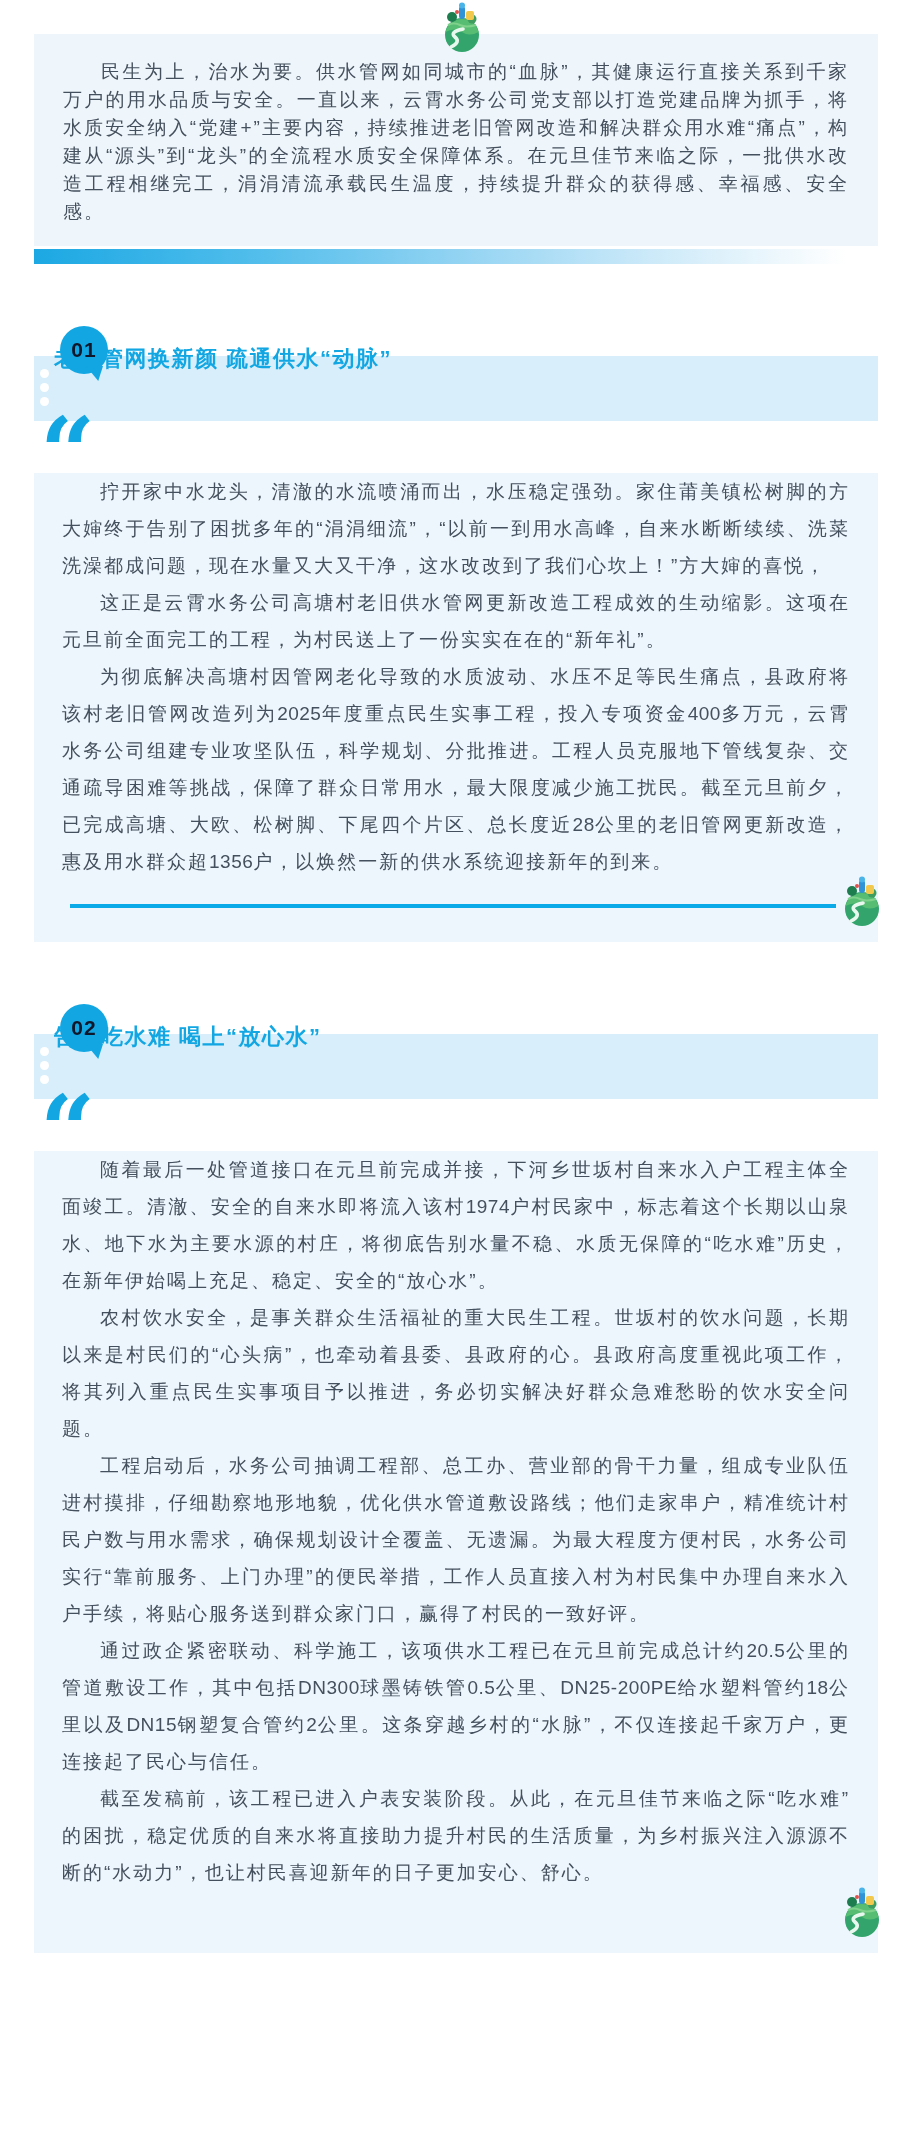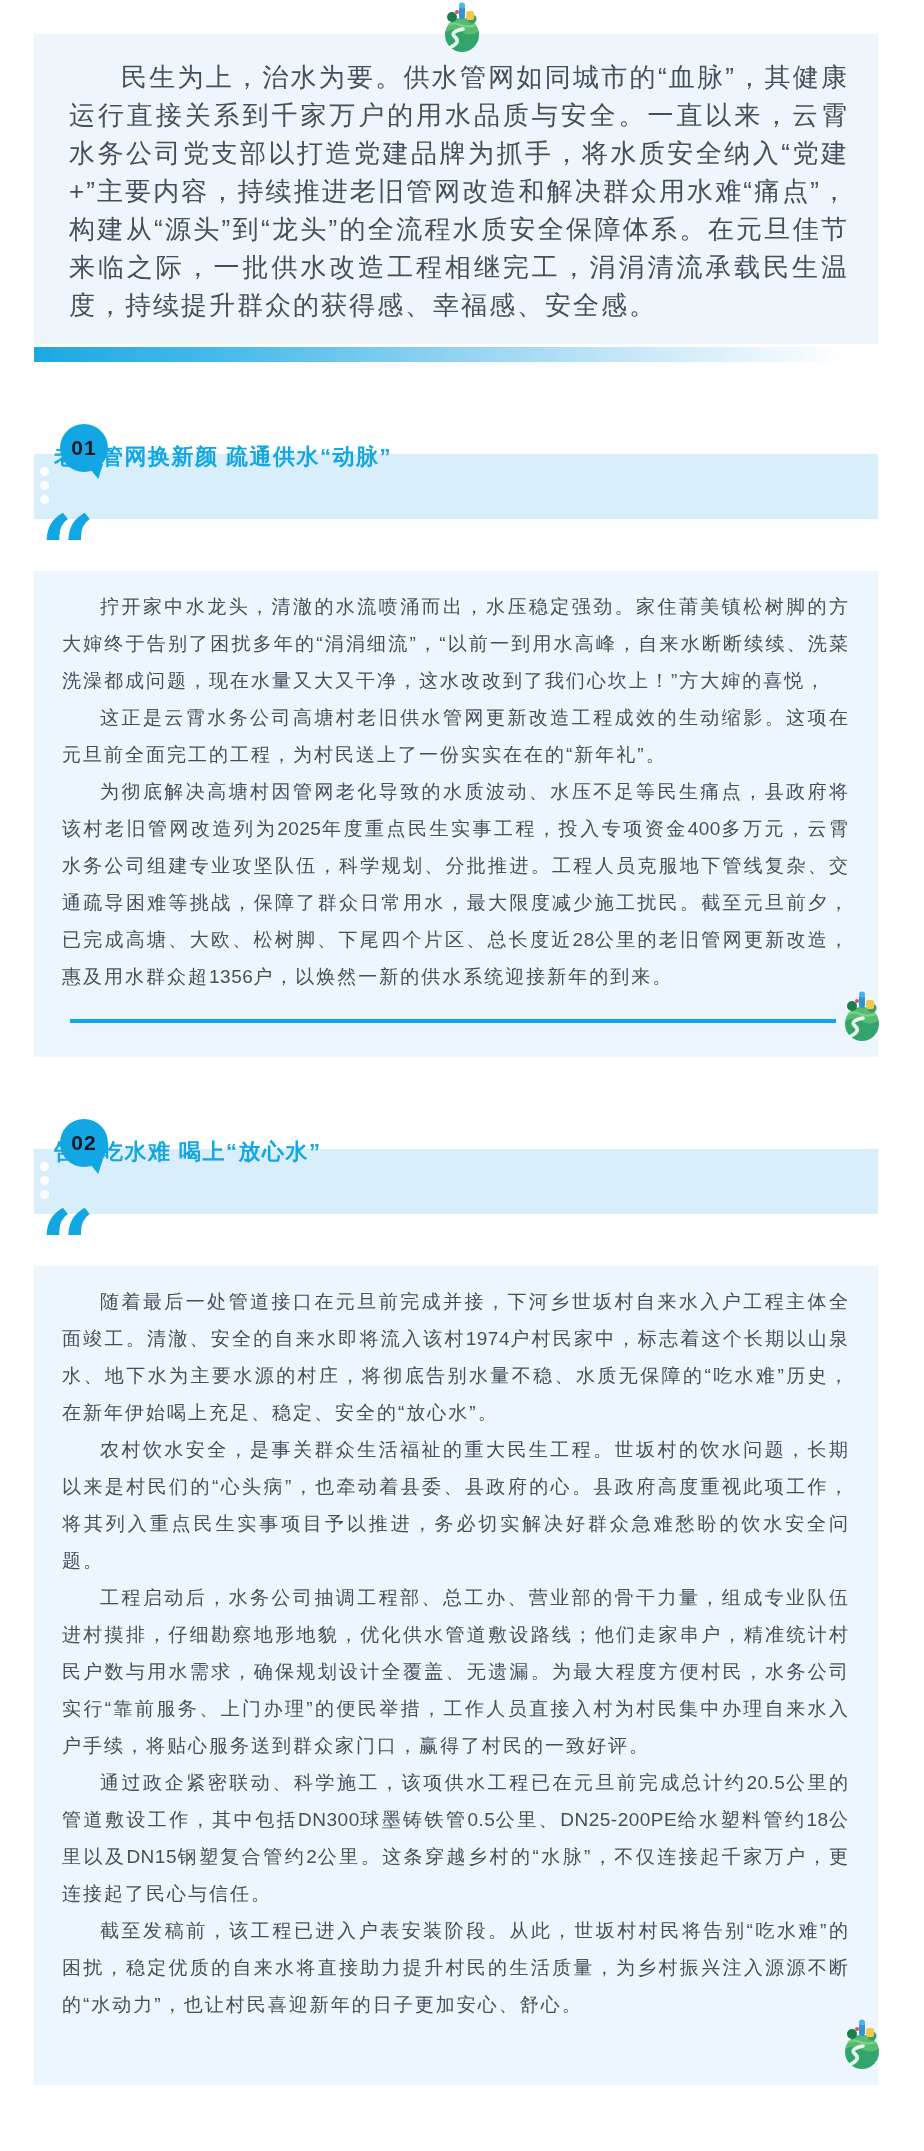--- a/index.html
+++ b/index.html
@@ -22,22 +22,22 @@
   .brand-logo{display:block;}
   .top-logo{position:relative;z-index:2;margin:0 auto -20px auto;width:40px;height:52px;}
 
   
   .intro-block{
     margin:0 46px 0 34px;
     background:var(--intro);
     padding:24px 29px 20px 29px;
   }
   .intro-block p{
-    font-size:26px;line-height:38px;letter-spacing:2px;
-    text-align:justify;text-indent:2em;color:var(--text);margin-left:6px;
+    font-size:19px;line-height:28px;letter-spacing:2px;
+    text-align:justify;text-indent:2em;color:var(--text);
   }
 
   
   .divider-bar{
     margin:3px 0 0 34px;width:828px;height:15px;
     background:linear-gradient(90deg,#1ca8e3 0%,#4dbceb 25%,#8fd2f2 50%,#cdeaf9 75%,rgba(255,255,255,0) 98%);
   }
 
   
   .article-section{margin-top:62px;}
@@ -71,21 +71,21 @@
     position:absolute;left:40px;top:-16px;
     font-family:"DejaVu Serif","Liberation Serif",serif;
     font-weight:bold;font-size:96px;line-height:1;
     color:var(--accent);
   }
 
   
   .content-panel{
     margin-left:34px;width:844px;
     background:var(--panel);
-    padding:17px 28px 10px 28px;
+    padding:0 28px 10px 28px;
   }
   .content-panel p{
     font-size:19px;line-height:37px;letter-spacing:2px;
     text-align:justify;text-indent:2em;color:var(--text);
   }
   .content-panel p b{font-weight:normal;letter-spacing:0.5px;}
 
   
   .end-row{position:relative;height:48px;margin-top:4px;}
   .end-line{
@@ -176,21 +176,21 @@
       <h2 class="sec-title">告别吃水难 喝上“放心水”</h2>
     </div>
     <div class="quote-row">
       <span class="quote-mark">“</span>
     </div>
     <div class="content-panel">
       <p>随着最后一处管道接口在元旦前完成并接，下河乡世坂村自来水入户工程主体全面竣工。清澈、安全的自来水即将流入该村<b>1974</b>户村民家中，标志着这个长期以山泉水、地下水为主要水源的村庄，将彻底告别水量不稳、水质无保障的“吃水难”历史，在新年伊始喝上充足、稳定、安全的“放心水”。</p>
       <p>农村饮水安全，是事关群众生活福祉的重大民生工程。世坂村的饮水问题，长期以来是村民们的“心头病”，也牵动着县委、县政府的心。县政府高度重视此项工作，将其列入重点民生实事项目予以推进，务必切实解决好群众急难愁盼的饮水安全问题。</p>
       <p>工程启动后，水务公司抽调工程部、总工办、营业部的骨干力量，组成专业队伍进村摸排，仔细勘察地形地貌，优化供水管道敷设路线；他们走家串户，精准统计村民户数与用水需求，确保规划设计全覆盖、无遗漏。为最大程度方便村民，水务公司实行“靠前服务、上门办理”的便民举措，工作人员直接入村为村民集中办理自来水入户手续，将贴心服务送到群众家门口，赢得了村民的一致好评。</p>
       <p>通过政企紧密联动、科学施工，该项供水工程已在元旦前完成总计约<b>20.5</b>公里的管道敷设工作，其中包括<b>DN300</b>球墨铸铁管<b>0.5</b>公里、<b>DN25-200PE</b>给水塑料管约<b>18</b>公里以及<b>DN15</b>钢塑复合管约<b>2</b>公里。这条穿越乡村的“水脉”，不仅连接起千家万户，更连接起了民心与信任。</p>
-      <p>截至发稿前，该工程已进入户表安装阶段。从此，世坂村村民将告别“吃水难”的困扰，稳定优质的自来水将直接助力提升村民的生活质量，为乡村振兴注入源源不断的“水动力”，也让村民喜迎新年的日子更加安心、舒心。</p>
+      <p>截至发稿前，该工程已进入户表安装阶段。从此，在元旦佳节来临之际“吃水难”的困扰，稳定优质的自来水将直接助力提升村民的生活质量，为乡村振兴注入源源不断的“水动力”，也让村民喜迎新年的日子更加安心、舒心。</p>
       <div class="end-row">
 
         <div class="end-logo logo-slot">
             <svg class="brand-logo" width="40" height="52" viewBox="0 0 40 52" xmlns="http://www.w3.org/2000/svg">
     <circle cx="20" cy="33" r="17" fill="#33a56c"></circle>
     <path d="M3.5 30 a17 17 0 0 1 33 0 q-9 5 -16.5 0 q-7.5 -5 -16.5 0 z" fill="#57bd72"></path>
     <path d="M9 45 q10 -5 4 -10 q-6 -5 8 -8" stroke="#e9f8ef" stroke-width="3.6" fill="none" stroke-linecap="round"></path>
     <circle cx="10" cy="15" r="5" fill="#1e7d4f"></circle>
     <circle cx="30" cy="17" r="4.5" fill="#3f9e5f"></circle>
     <rect x="24" y="9" width="8" height="9" rx="2" fill="#f2c94c"></rect>

